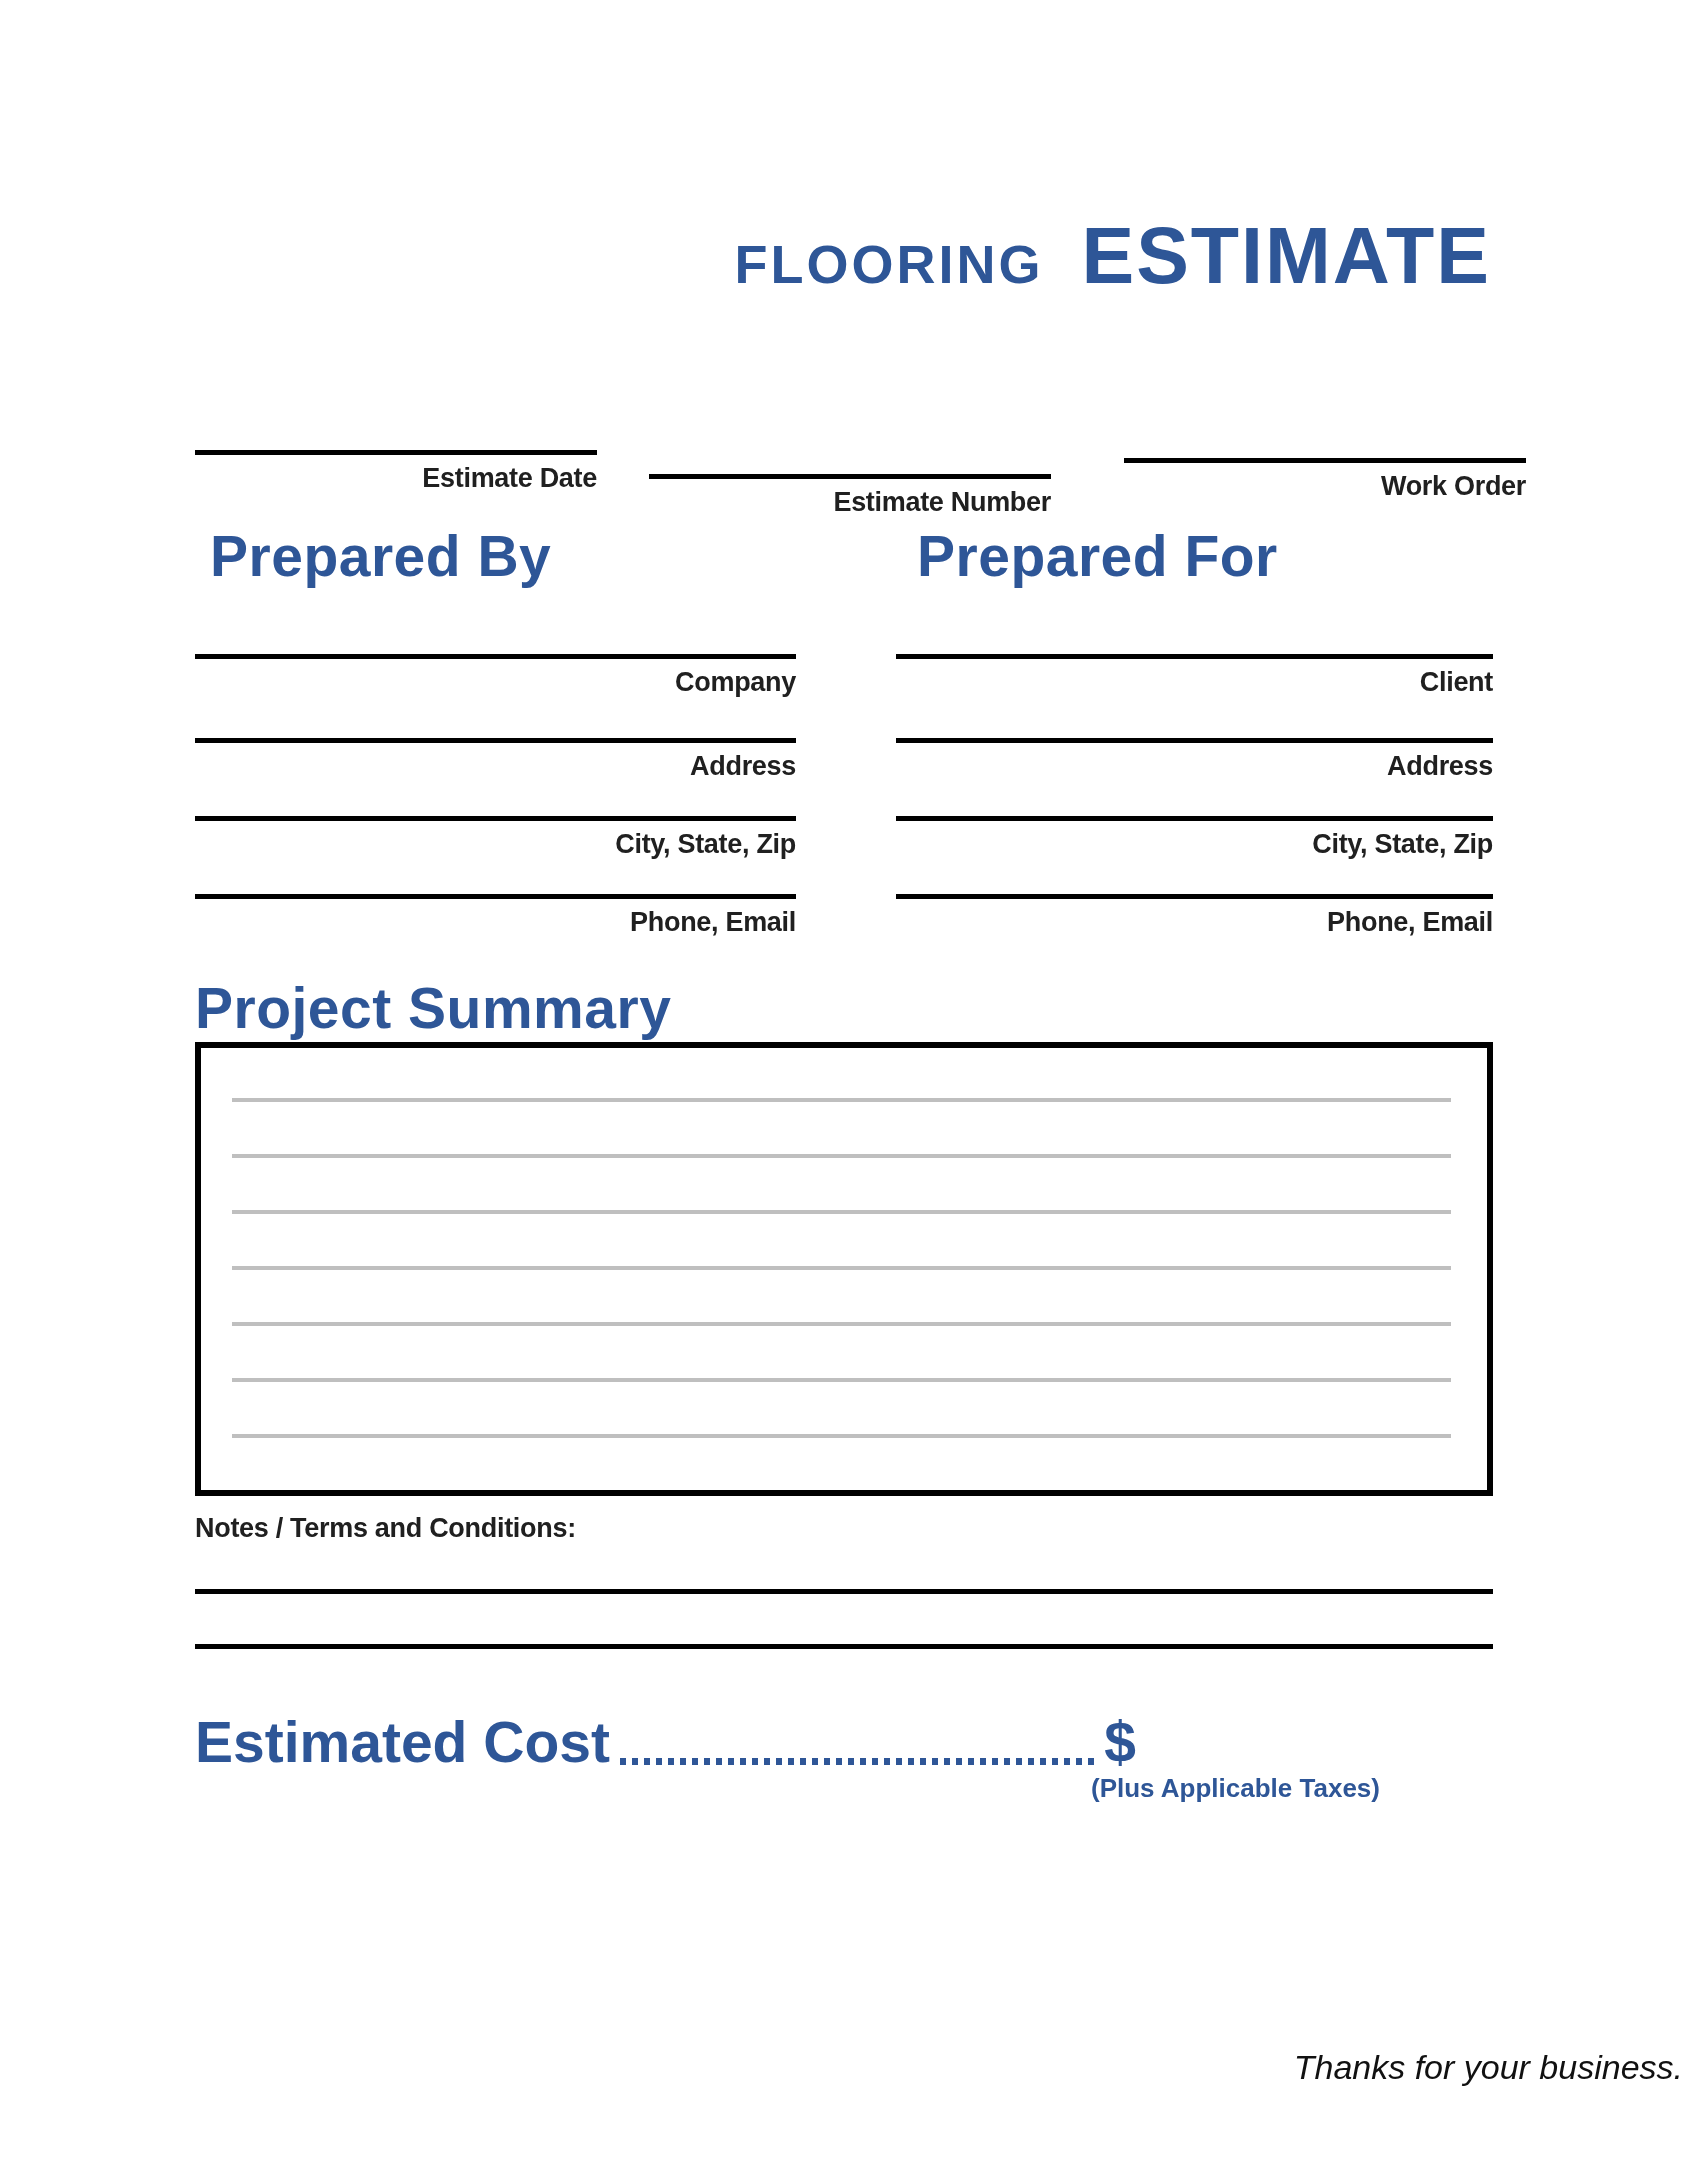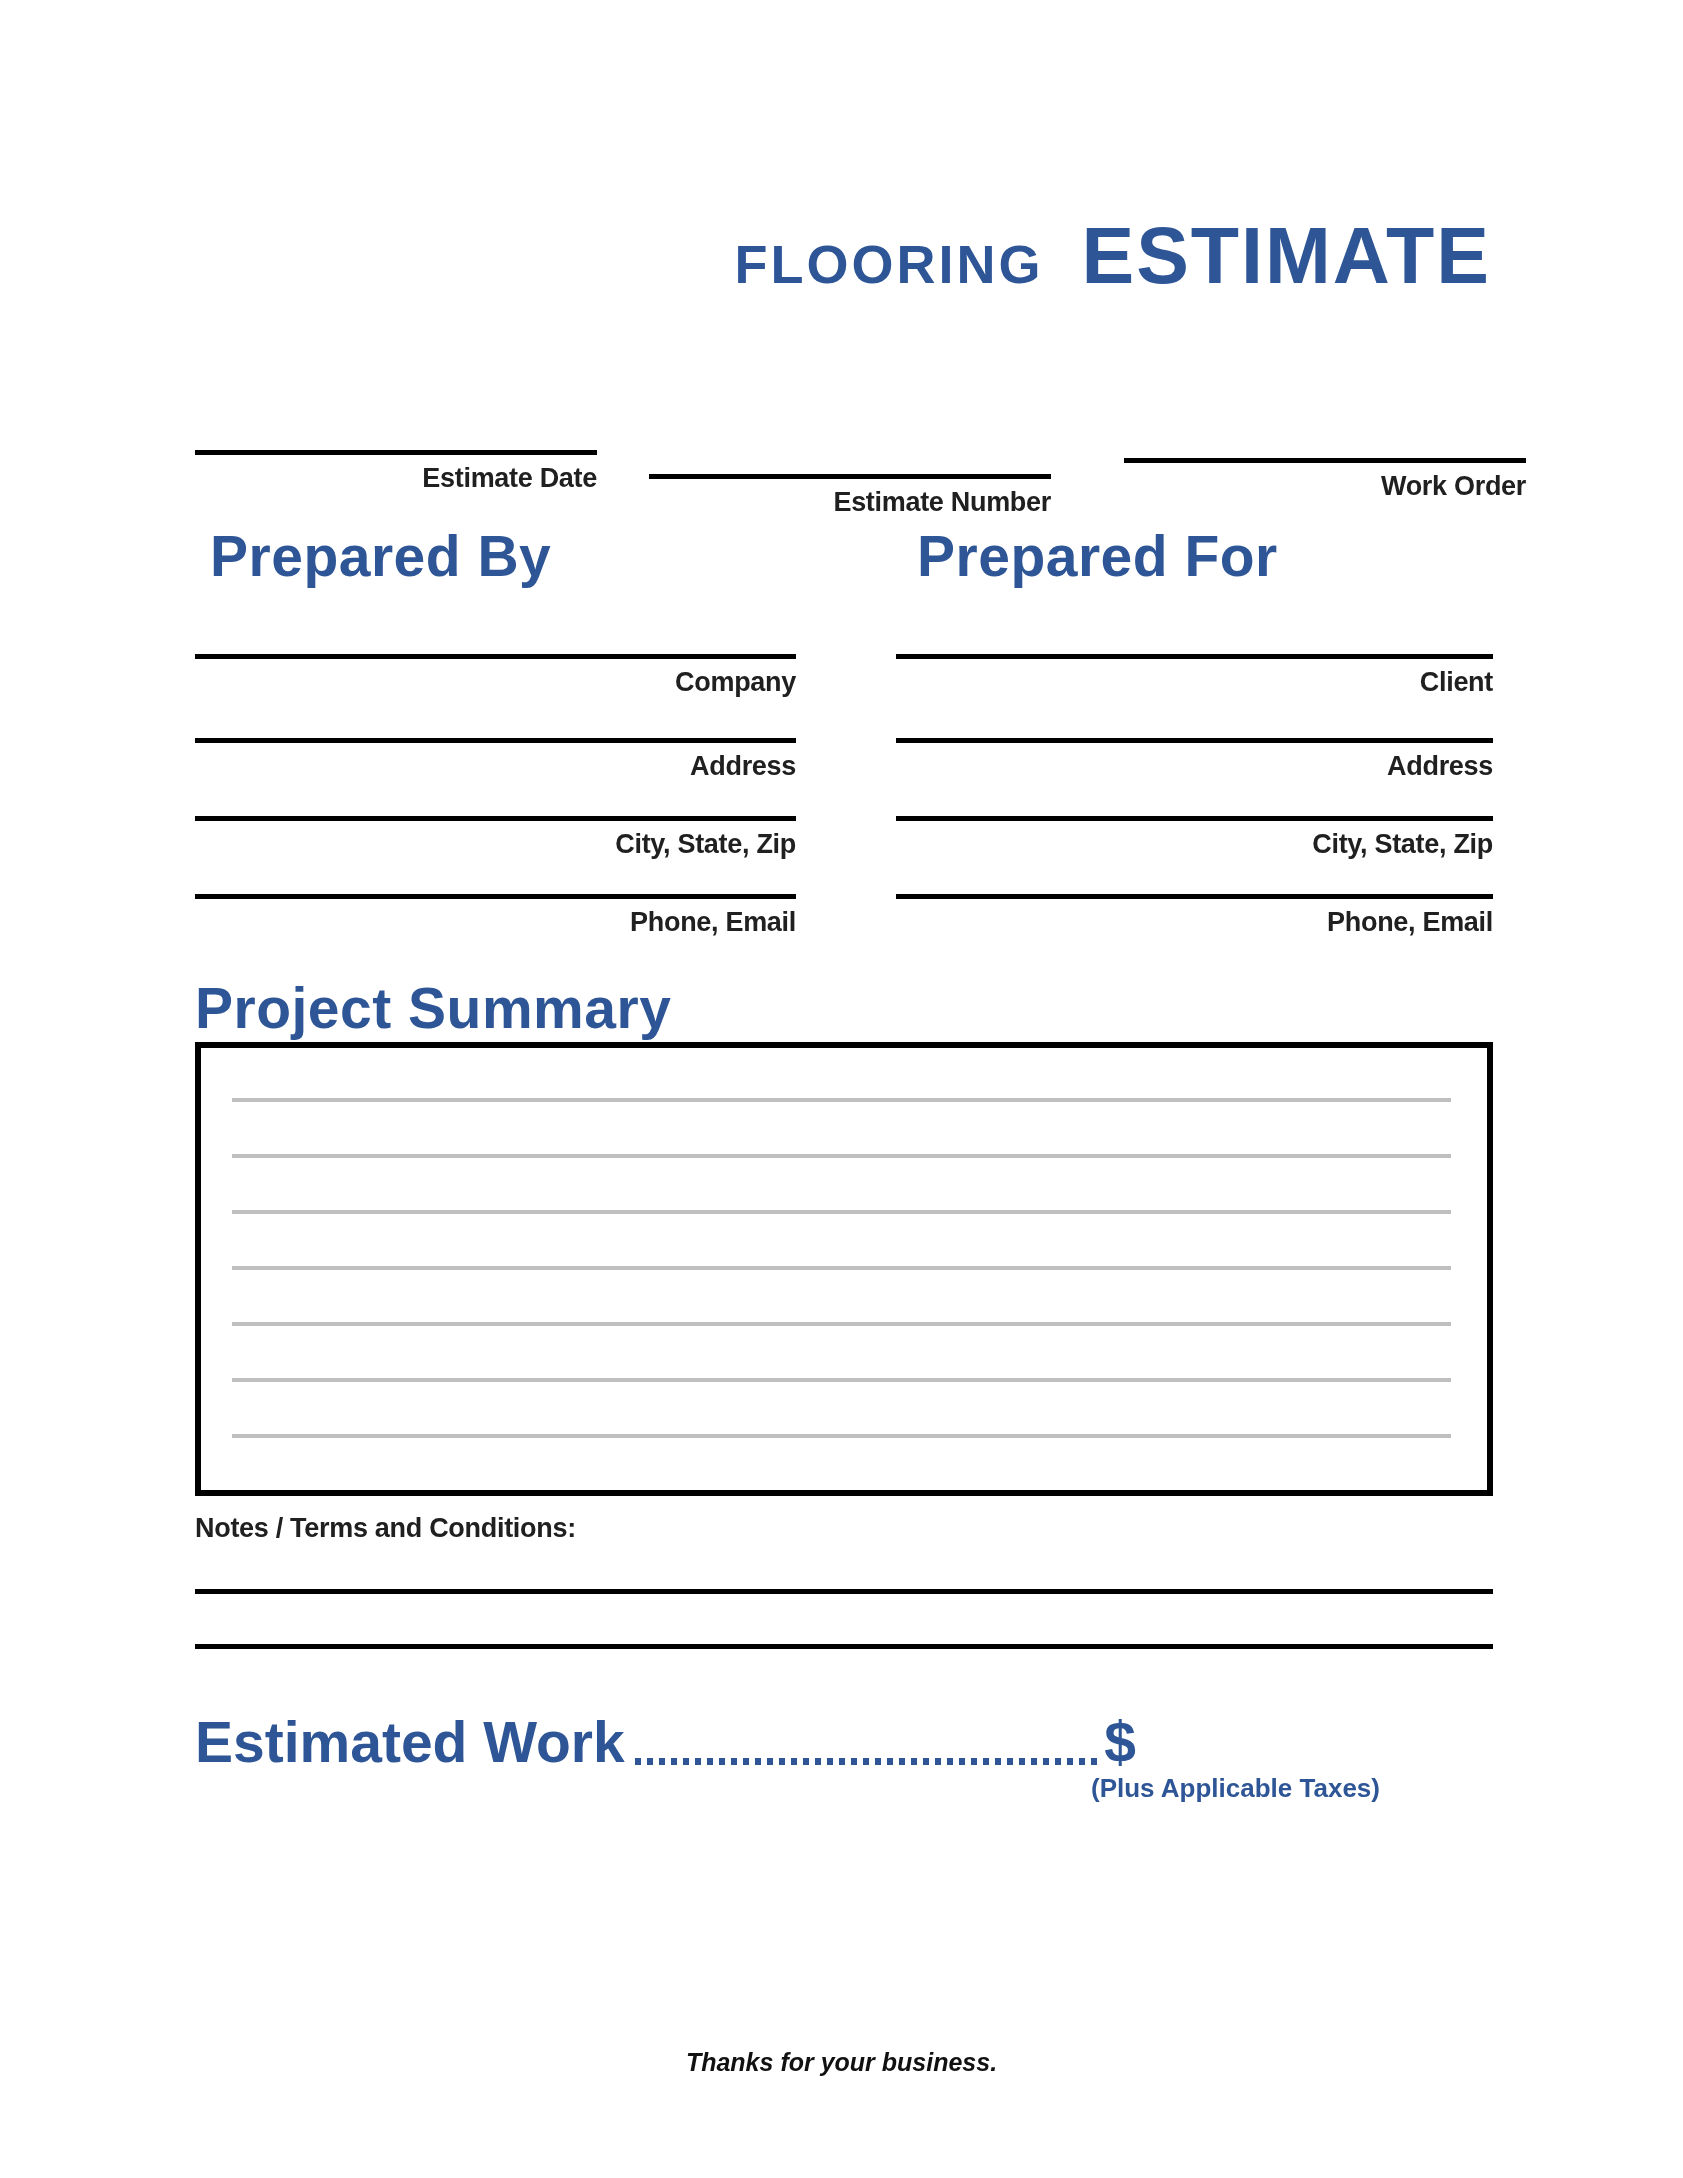--- a/index.html
+++ b/index.html
@@ -73,21 +73,21 @@
     margin:0 6px 6px 10px;
     background:repeating-linear-gradient(to right,#2E5697 0 6px,transparent 6px 12px);
   }
   .tax-note{
     position:absolute;left:1091px;top:1773px;
     color:#2E5697;font-weight:bold;font-size:26px;white-space:nowrap;
   }
   
   .footer-message{
     position:absolute;left:0;top:2048px;width:100%;
-    text-align:center;font-style:italic;font-size:25px;color:#111111;font-weight:bold;
+    text-align:right;font-style:italic;font-size:34px;color:#111111;
   }
 </style>
 </head>
 <body>
 
 <div class="page">
 
   <div class="title-row">
     <span class="title-prefix">FLOORING</span>
     <span class="title-main">ESTIMATE</span>
@@ -141,21 +141,21 @@
       <div class="ruled-line"></div>
       <div class="ruled-line"></div>
       <div class="ruled-line"></div>
     </div>
 
   <div class="notes-label flabel">Notes / Terms and Conditions:</div>
   <div class="hr hr1"></div>
   <div class="hr hr2"></div>
 
   <div class="cost-row">
-    <span class="cost-label">Estimated Work</span>
+    <span class="cost-label">Estimated Cost</span>
     <span class="dot-leader"></span>
     <span class="cost-currency">$</span>
   </div>
   <div class="tax-note">(Plus Applicable Taxes)</div>
 
   <div class="footer-message">Thanks for your business.</div>
 
 </div>
 
 

